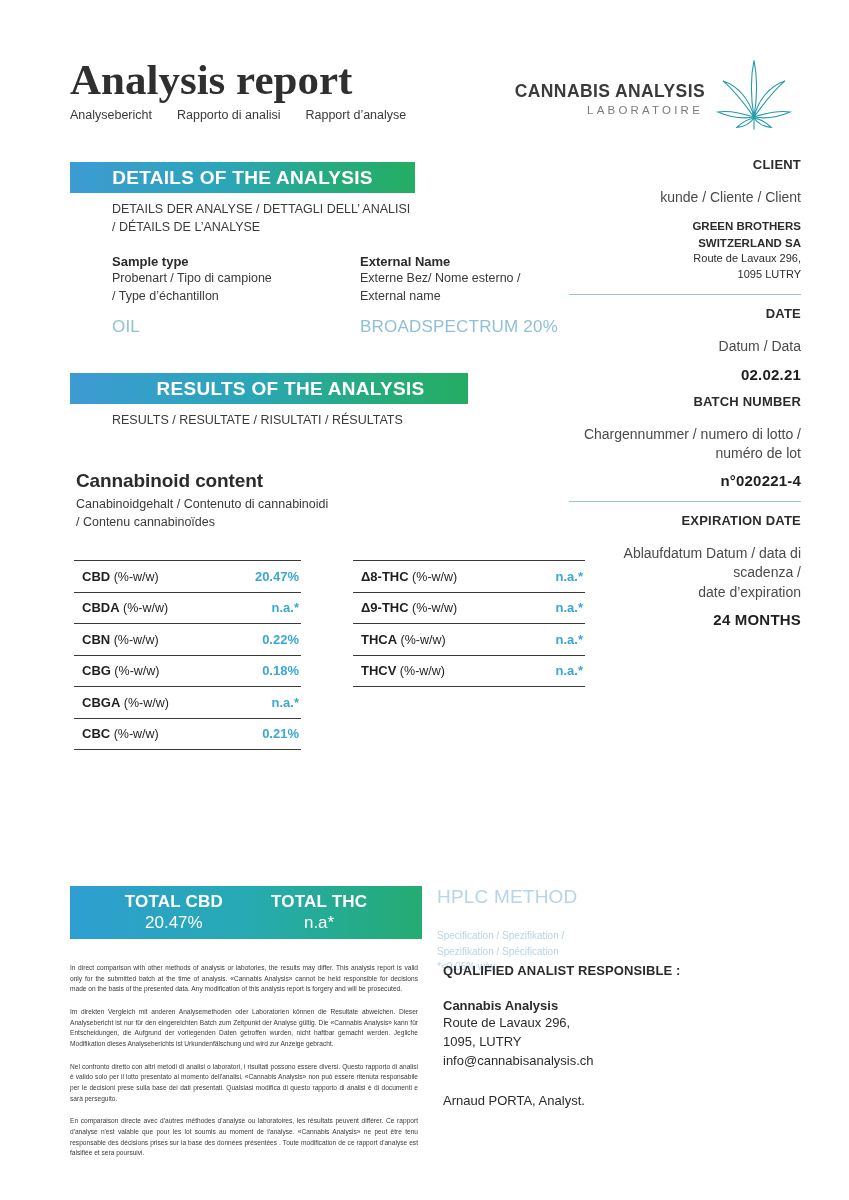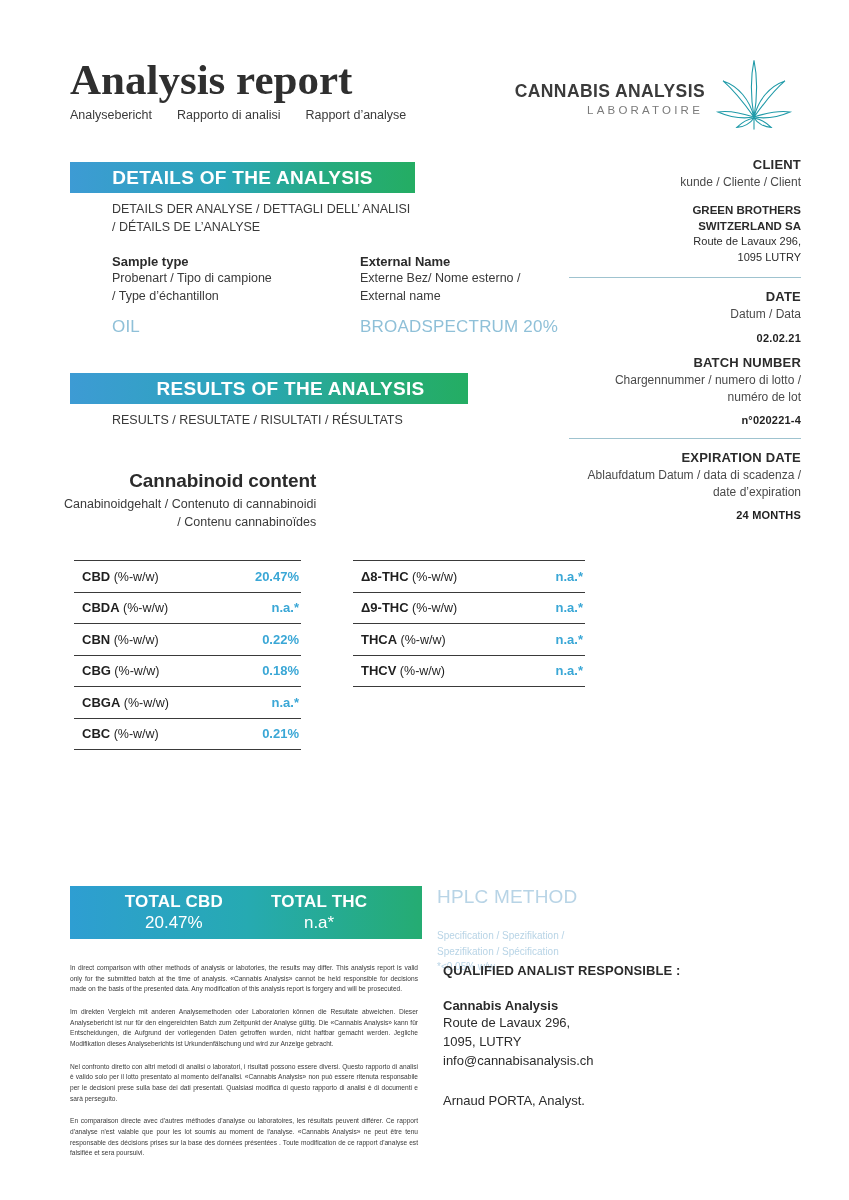--- a/index.html
+++ b/index.html
@@ -134,52 +134,51 @@
     text-align: right;
   }
   .meta-group { margin-bottom: 2px; }
   .meta-title {
     font-size: 13px;
     font-weight: bold;
     color: #2b2b2b;
     letter-spacing: 0.2px;
   }
   .meta-sub {
-    font-size: 12px;
+    font-size: 14px;
     color: #4a4a4a;
     line-height: 1.38;
-    margin-top: 2px;
+    margin-top: 16px;
   }
   .meta-addr {
     font-size: 11px;
     color: #2b2b2b;
     line-height: 1.42;
     margin-top: 11px;
   }
   .meta-addr .bold { font-weight: bold; font-size: 11.5px; }
   .meta-value {
-    font-size: 11px;
+    font-size: 15px;
     font-weight: bold;
     color: #1f1f1f;
     margin-top: 9px;
     letter-spacing: 0.2px;
   }
   .meta-rule {
     height: 1px;
     background: #9fc3cf;
     margin: 12px 0 11px 0;
   }
   .meta-spacer-sm { height: 9px; }
 
   
   #cannabinoid-heading {
     position: absolute;
-    left: 64px;
+    left: 76px;
     top: 470px;
-    text-align: right;
   }
   .cc-title {
     font-size: 19px;
     font-weight: bold;
     color: #2b2b2b;
     letter-spacing: -0.1px;
   }
   .cc-sub {
     font-size: 12.5px;
     color: #3a3a3a;

